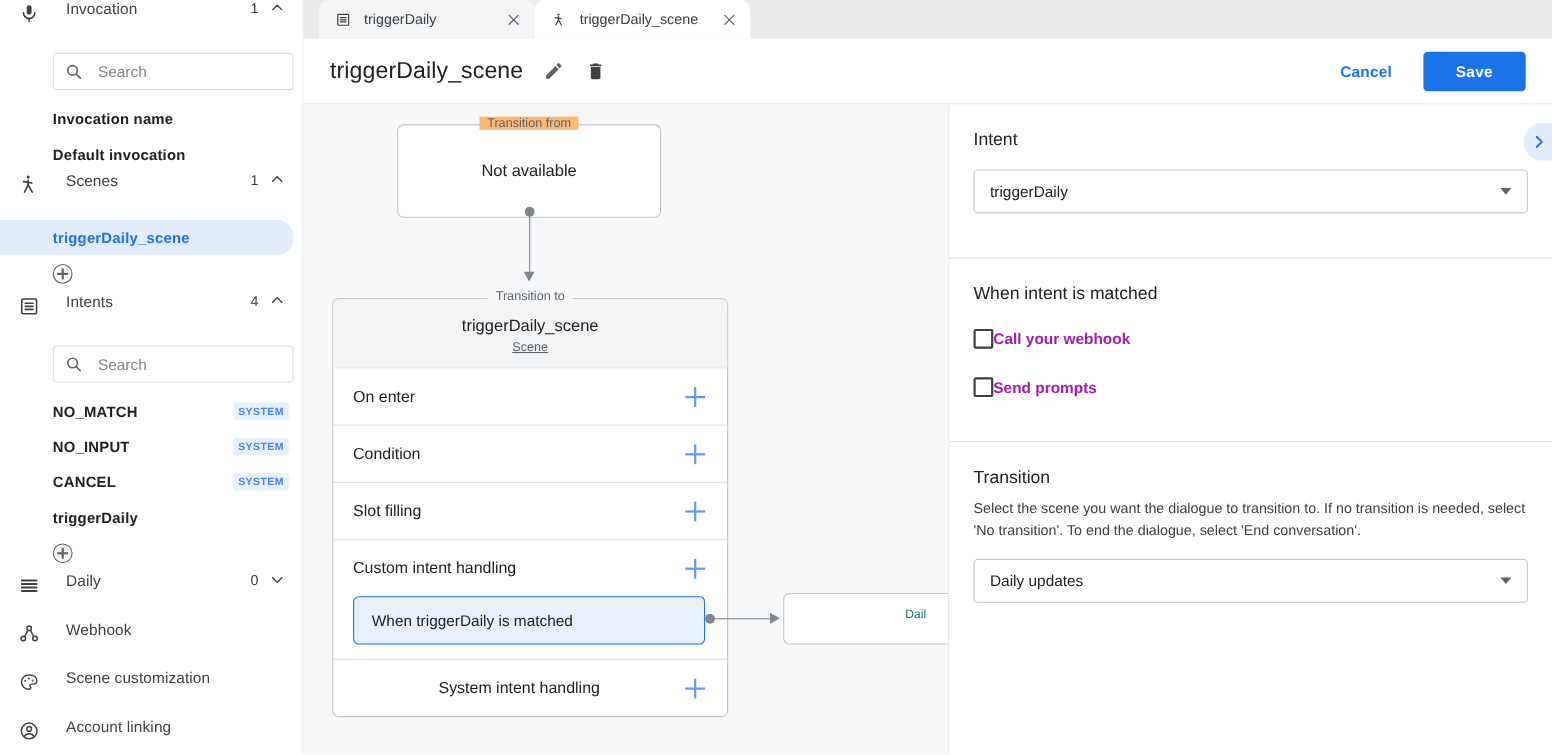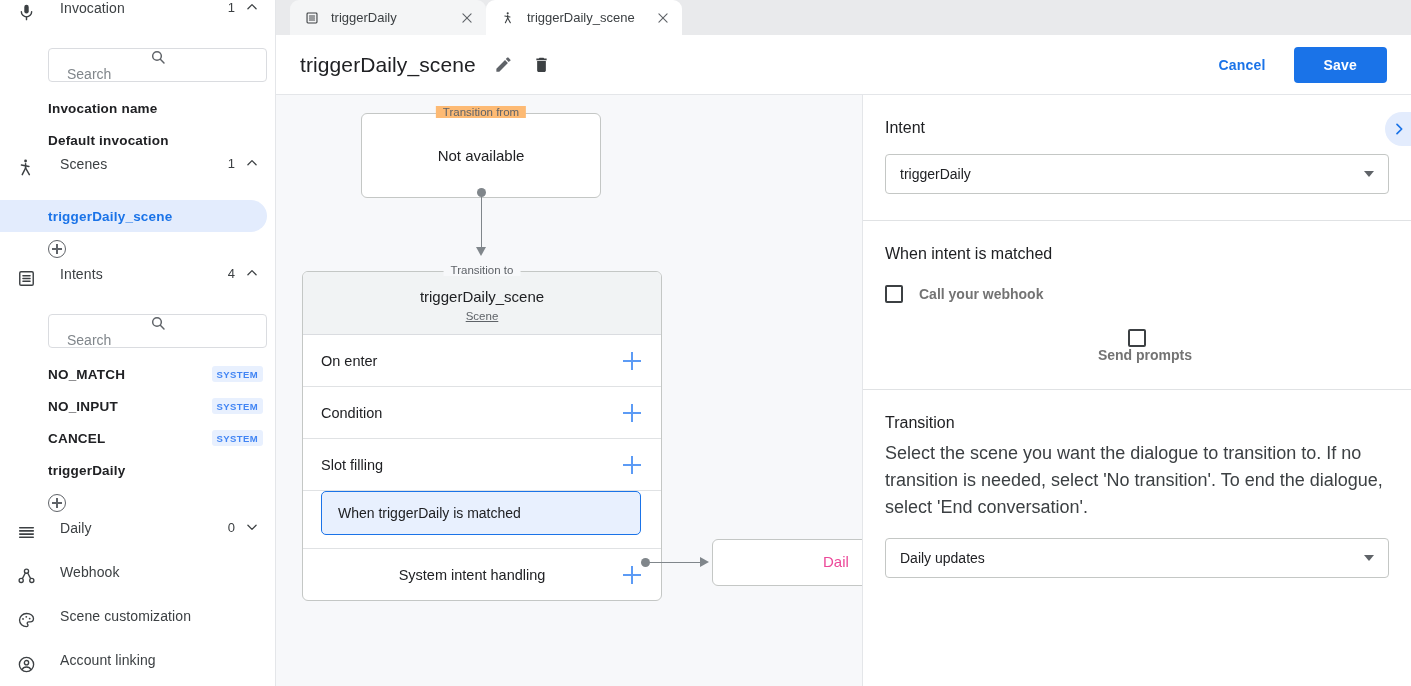--- a/index.html
+++ b/index.html
@@ -52,21 +52,20 @@
   .chev svg { display:block; }
 
   .searchbox {
     margin: 4px 8px 10px 48px;
     height: 34px;
     border: 1px solid #dadce0;
     border-radius: 4px;
     display: flex; align-items: center;
     padding: 0 10px;
     background: #fff;
-    flex-direction: column;
   }
   .searchbox .sicon { width:16px; height:16px; color:#5f6368; flex:0 0 16px; display:flex; }
   .searchbox .sinput {
     border: none; outline: none;
     font-family: "Liberation Sans", sans-serif;
     font-size: 14px; color: #3c4043;
     margin-left: 12px; width: 100%;
     background: transparent;
   }
   .searchbox .sinput::placeholder { color: #80868b; }
@@ -247,21 +246,21 @@
     font-size: 14px; color: #202124;
     position: relative;
     cursor: pointer;
   }
 
   
   #node-to {
     left: 436px; top: 444px; width: 240px; height: 47px;
   }
   #node-to .nt-text {
-    font-size: 15px; color: #ec4899;
+    font-size: 11px; color: #0f766e;
     position: absolute; left: 110px; top: 13px;
     white-space: nowrap;
   }
 
   
   .dot {
     position: absolute; width: 9px; height: 9px;
     border-radius: 50%; background: #80868b;
   }
   .vline { position: absolute; width: 1.4px; background: #80868b; }
@@ -280,25 +279,25 @@
   }
 
   
   #panel {
     flex: 0 0 549px;
     background: #fff;
     border-left: 1px solid #e4e6e9;
     position: relative;
     overflow: hidden;
   }
-  .panel-section { padding: 24px 22px 26px 22px; border-bottom: 1px solid #e0e2e4; }
+  .panel-section { padding: 24px 22px 40px 22px; border-bottom: 1px solid #e0e2e4; }
   .panel-section.last { border-bottom: none; }
   .panel-h { font-size: 16px; color: #202124; }
   .panel-desc {
-    font-size: 18px; color: #3c4043;
+    font-size: 13px; color: #3c4043;
     line-height: 1.5; margin-top: 8px;
   }
   .select {
     margin-top: 17px;
     height: 40px;
     border: 1px solid #c4c7c5;
     border-radius: 4px;
     display: flex; align-items: center;
     padding: 0 14px 0 14px;
     cursor: pointer;
@@ -311,21 +310,21 @@
     border-right: 5px solid transparent;
     border-top: 6px solid #5f6368;
   }
   .check-row { display:flex; align-items:center; margin-top: 16px; cursor: pointer; }
   .checkbox {
     width: 18px; height: 18px;
     border: 2px solid #3c4043;
     border-radius: 2px;
     flex: 0 0 18px;
   }
-  .check-label { margin-left: 16px; font-size: 14px; font-weight: bold; color: #737373; }
+  .check-label { font-size: 14px; font-weight: bold; color: #a21caf; }
 
   #panel-toggle {
     position: absolute;
     right: -2px; top: 17px;
     width: 28px; height: 34px;
     background: #e3ecfd;
     border-top-left-radius: 18px; border-bottom-left-radius: 18px;
     display: flex; align-items: center; justify-content: center;
     cursor: pointer; color: #1a73e8;
   }
@@ -590,20 +589,24 @@
           </div>
 
           <div class="scene-row">
             <div class="scene-row-inner">
               <span class="scene-row-label">Slot filling</span>
               <span class="plus-btn"></span>
             </div>
           </div>
 
           <div class="scene-row">
+            <div class="scene-row-inner">
+              <span class="scene-row-label">Custom intent handling</span>
+              <span class="plus-btn"></span>
+            </div>
             <div id="handler-chip">
               <span>When triggerDaily is matched</span>
             </div>
           </div>
 
           <div class="scene-row">
             <div class="scene-row-inner">
               <span class="scene-row-label">System intent handling</span>
               <span class="plus-btn"></span>
             </div>
@@ -635,21 +638,21 @@
             <span class="caret"></span>
           </div>
         </div>
 
         <div class="panel-section">
           <div class="panel-h">When intent is matched</div>
           <div class="check-row" style="margin-top:22px;">
             <span class="checkbox"></span>
             <span class="check-label">Call your webhook</span>
           </div>
-          <div class="check-row" style="margin-top:26px;flex-direction:column;">
+          <div class="check-row" style="margin-top:26px;">
             <span class="checkbox"></span>
             <span class="check-label">Send prompts</span>
           </div>
         </div>
 
         <div class="panel-section last">
           <div class="panel-h">Transition</div>
           <div class="panel-desc">Select the scene you want the dialogue to transition to. If no transition is needed, select 'No transition'. To end the dialogue, select 'End conversation'.</div>
           <div class="select">
             <span class="sel-val">Daily updates</span>

